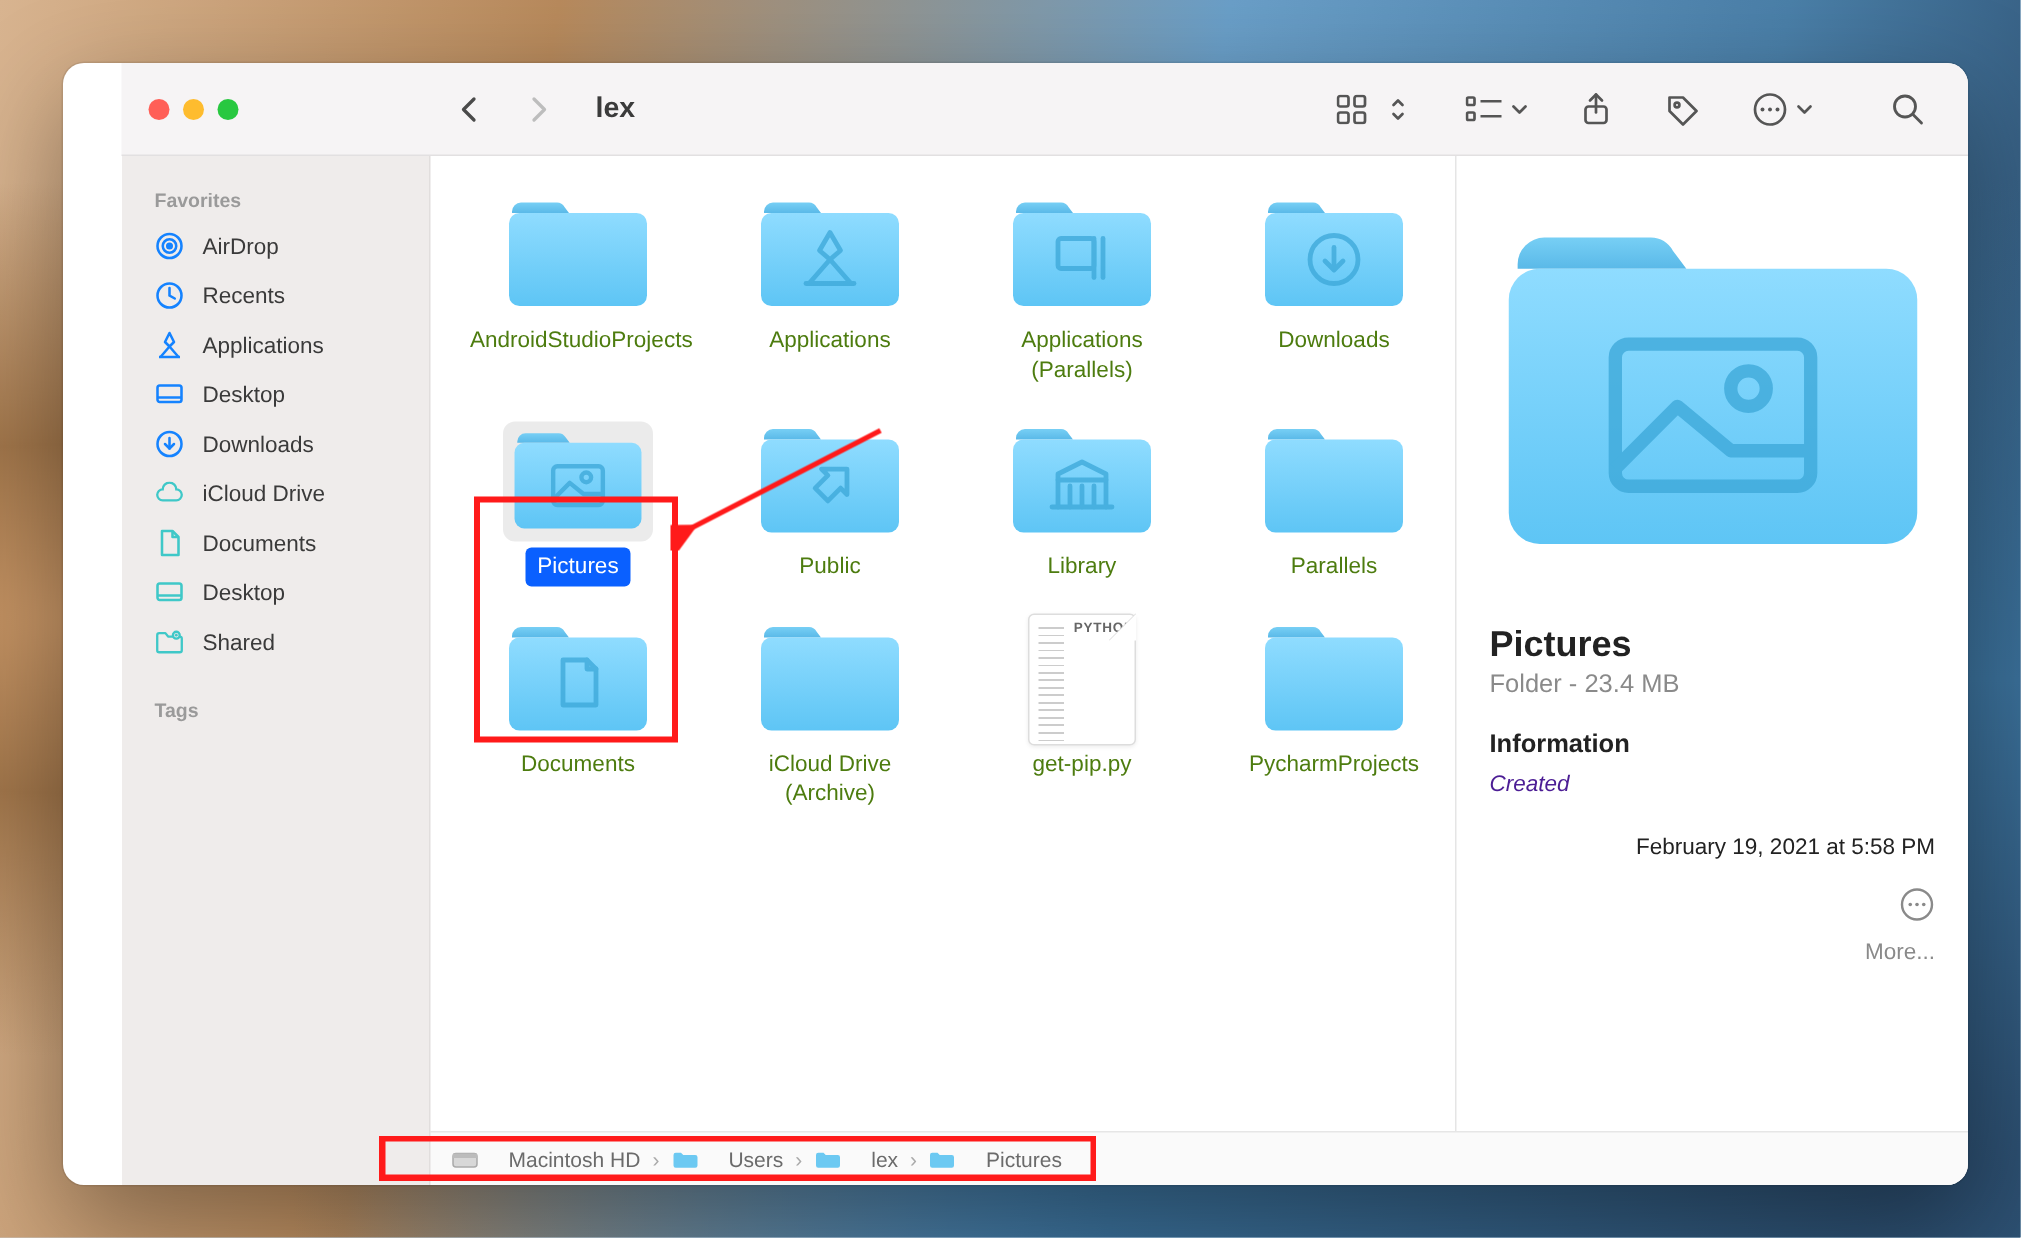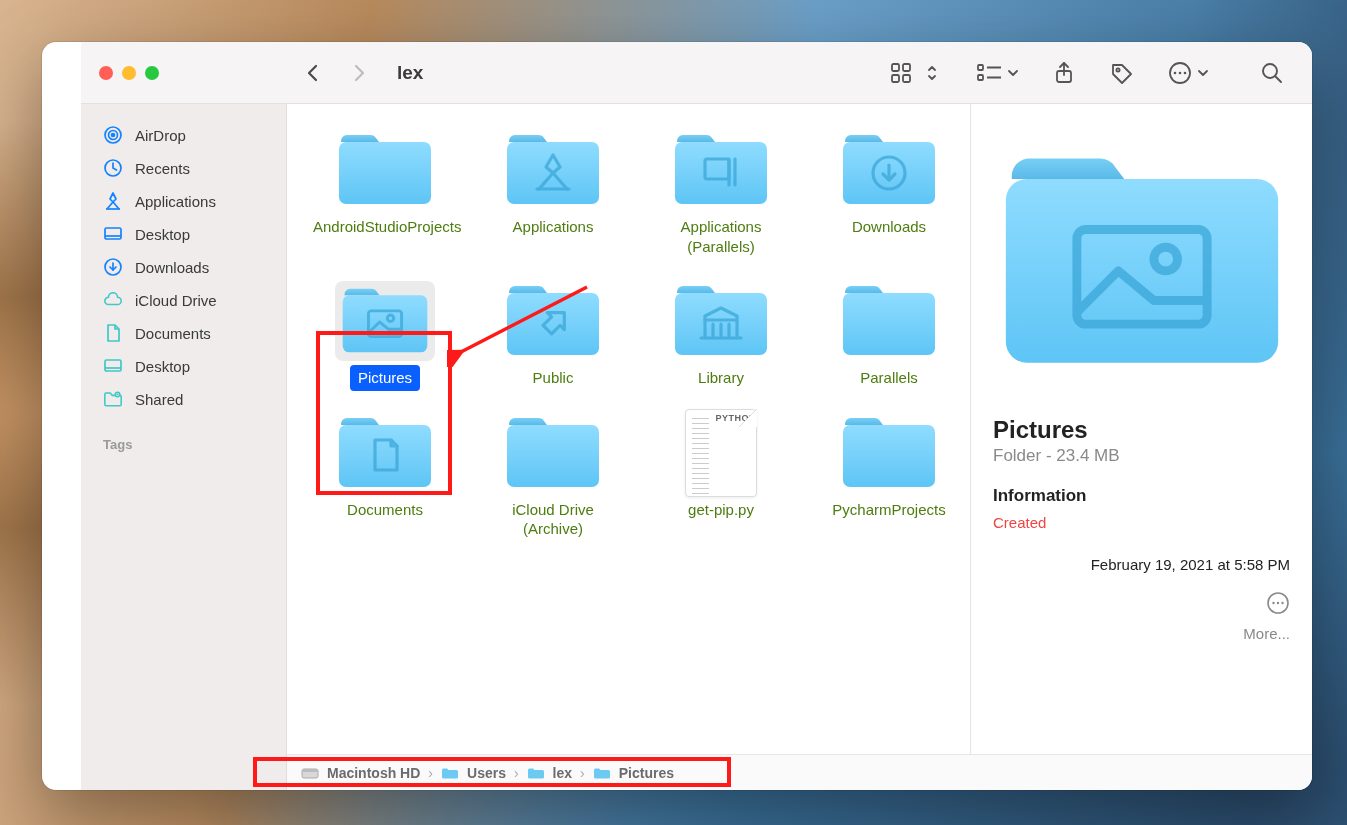--- a/index.html
+++ b/index.html
@@ -70,32 +70,32 @@
     .preview {
       width: 342px; border-left: 1px solid rgba(0,0,0,0.1);
       padding: 20px 22px; display: flex; flex-direction: column;
       overflow: hidden;
     }
     .preview-icon { width: 296px; height: 260px; margin: 8px auto 24px; display:flex; align-items:center; justify-content:center;}
     .preview-name { font-size: 24px; font-weight: 700; color: #222; }
     .preview-sub { font-size: 17px; color: #8a8a8a; margin-top: 2px; }
     .info-h { font-size: 17px; font-weight: 700; color: #222; margin-top: 20px; }
     .info-row { display:flex; justify-content:space-between; font-size: 15px; color: #444; margin-top: 8px; gap: 10px;}
-    .info-row .k { color: #ef4444; }
+    .info-row .k { color: #4c1d95; font-style: italic; }
     .info-row .v { color: #222; font-weight: 500; text-align:right;margin-top:42px;}
     .more-zone { margin-top: 18px; text-align: right; color: #8a8a8a; }
     .more-zone .mdots { margin-bottom: 6px; }
     .pathbar {
       grid-column: 2; grid-row: 3;
       display: flex; align-items: center; gap: 6px;
       padding: 0 14px; font-size: 14px; color: #6b6b6b;
       border-top: 1px solid rgba(0,0,0,0.08); background: #fafafa;
       position: relative;
     }
-    .crumb { display: flex; align-items: center; gap: 8px; font-weight: bold; }
+    .crumb { display: flex; align-items: center; gap: 20px; }
     .crumb .micon { width: 18px; height: 14px; display:flex; align-items:center; justify-content:center;}
     .chev { color: #aaa; }
     
     .anno-box { position: absolute; border: 4px solid #ff1a1a; pointer-events: none; }
     .anno-arrow { position: absolute; pointer-events: none; }
     
     .file-thumb { width: 72px; height: 88px; background: #fff; border: 1px solid #ddd; border-radius: 4px; position: relative; box-shadow: 0 1px 3px rgba(0,0,0,0.08); display:flex; flex-direction:row;}
     .file-thumb::before { content:""; position:absolute; top:-1px; right:-1px; width:18px; height:18px; background: linear-gradient(135deg, transparent 48%, #ddd 50%, #fff 52%); }
     .file-lines { flex:1; padding:10px 8px 4px; background: repeating-linear-gradient(to bottom, #ccc 0, #ccc 1px, transparent 1px, transparent 5px); margin:8px 6px 0;}
     .file-badge { font-size: 9px; text-align:center; padding: 3px 0 4px; color:#666; letter-spacing:0.5px; font-weight:600;}
@@ -189,20 +189,21 @@
       <div class="tb-icon" style="margin-left:18px">
         <svg width="22" height="22" viewBox="0 0 22 22" fill="none" stroke="#555" stroke-width="1.9" stroke-linecap="round">
             <circle cx="9" cy="9" r="7"></circle>
             <line x1="14.5" y1="14.5" x2="20" y2="20"></line>
           </svg>
       </div>
     </div>
   </div>
 
   <div class="sidebar">
+    <div class="sb-section-label">Favorites</div>
     <div class="sb-item">
         <span class="icon">
           <svg width="20" height="20" viewBox="0 0 20 20" fill="none" stroke="currentColor" stroke-width="1.7">
             <circle cx="10" cy="10" r="8"></circle>
             <circle cx="10" cy="10" r="4.5"></circle>
             <circle cx="10" cy="10" r="1.5" fill="currentColor"></circle>
           </svg>
         </span>
         <span>AirDrop</span>
       </div>

